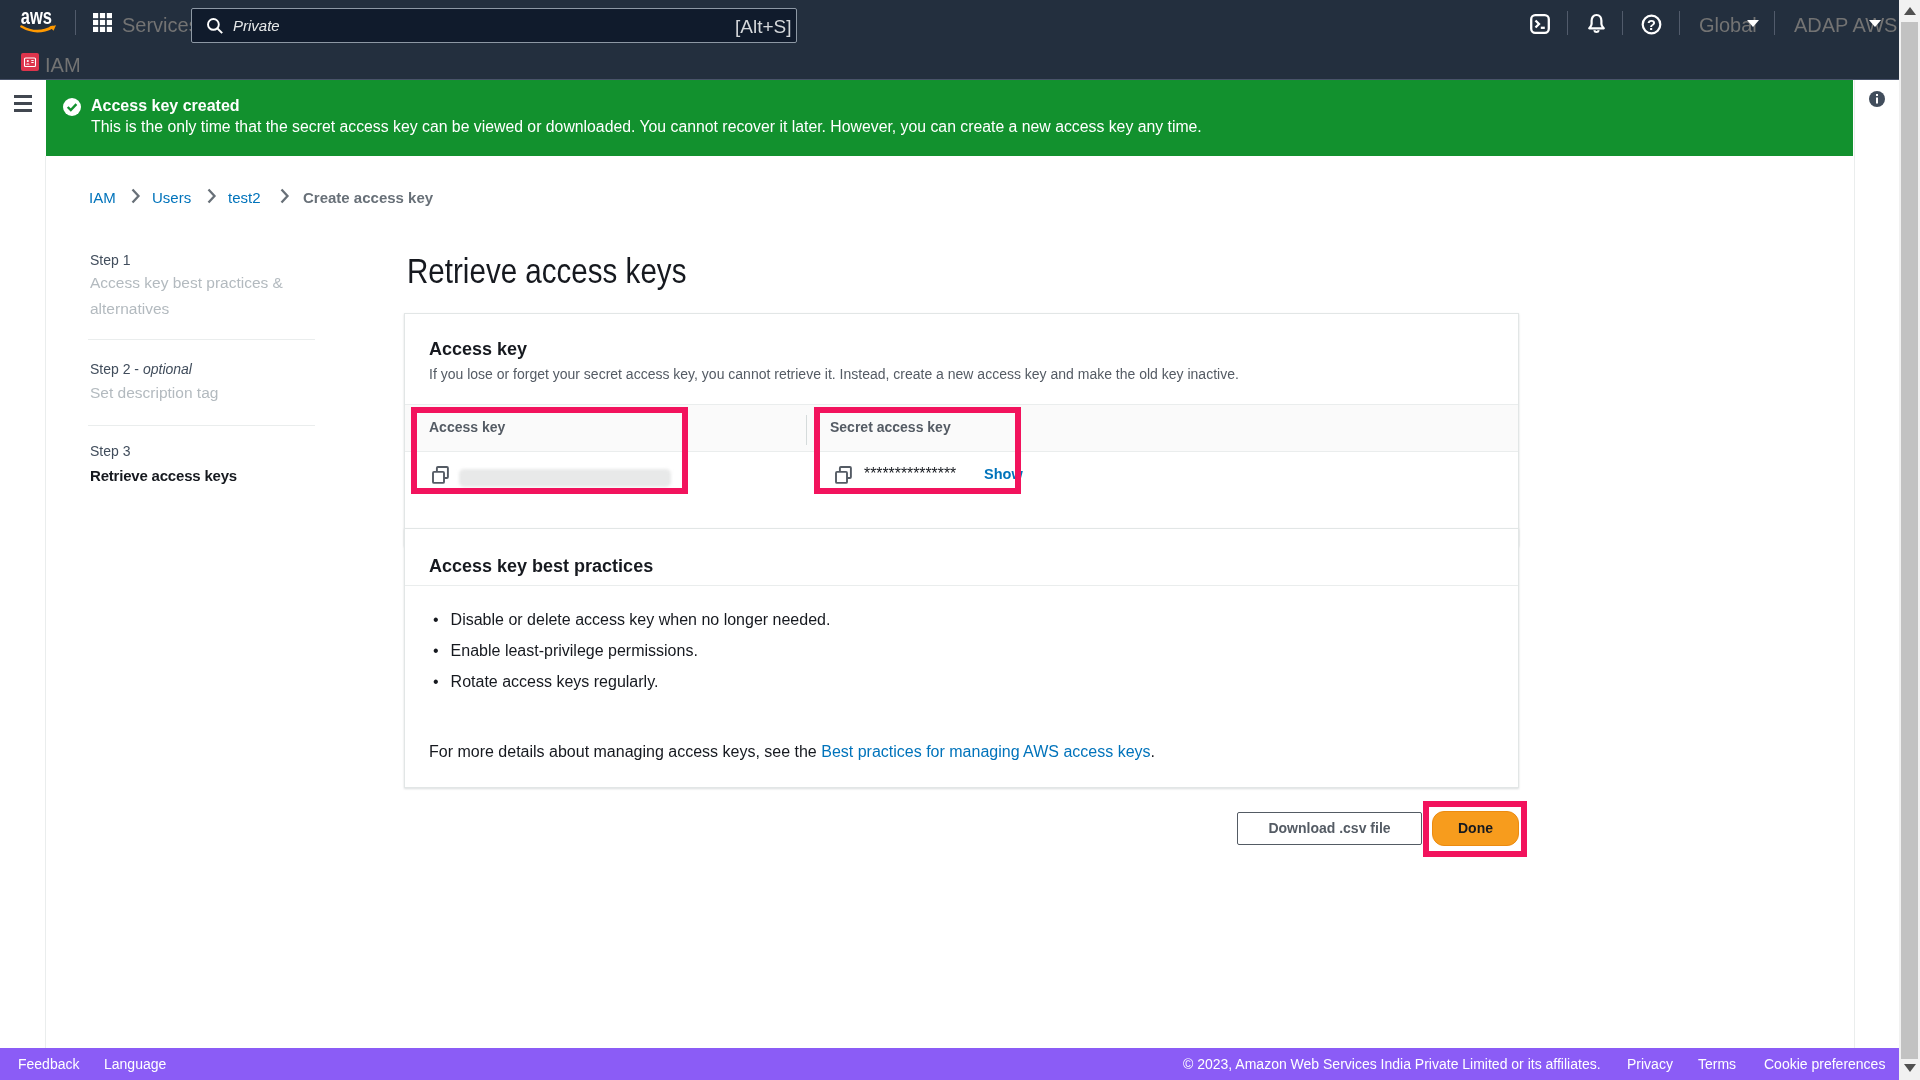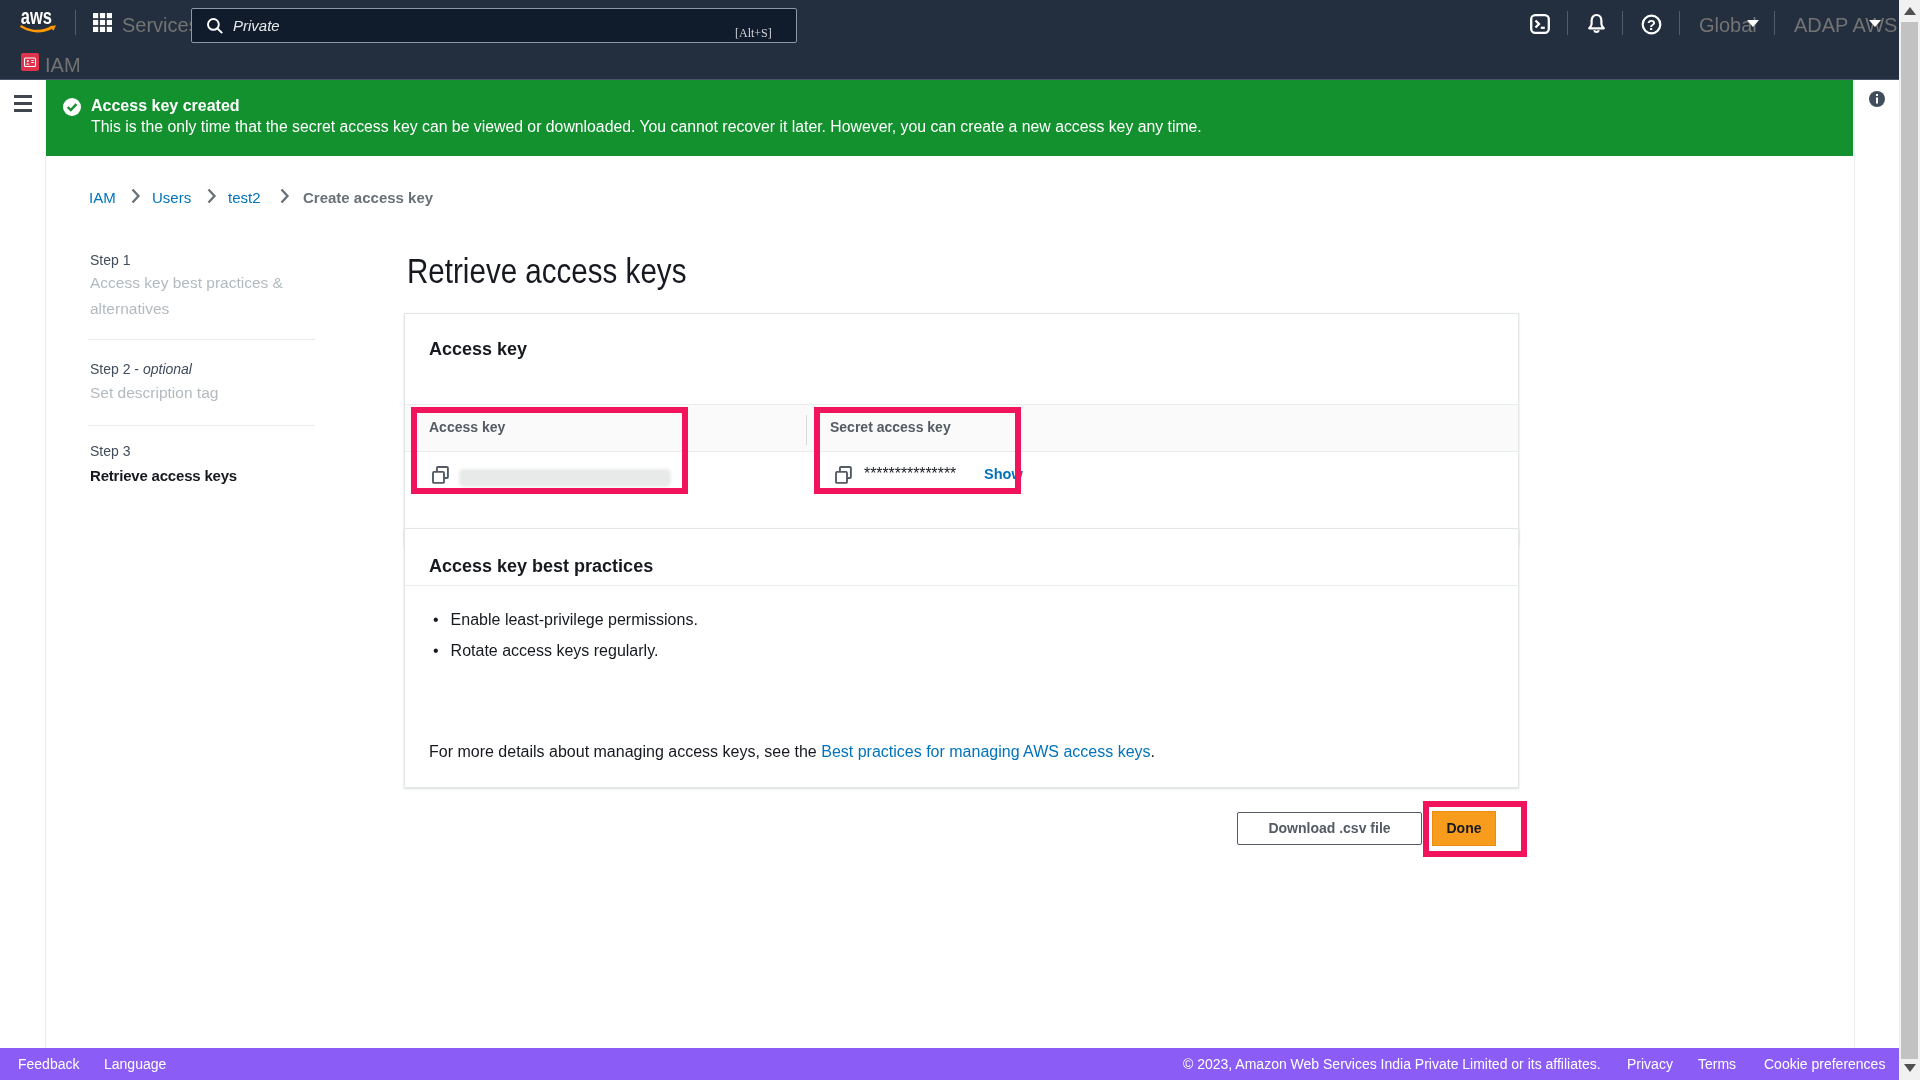--- a/index.html
+++ b/index.html
@@ -7,21 +7,21 @@
   body { font-family:"Liberation Sans", sans-serif; background:#fff; position:relative; }
   .abs { position:absolute; }
 
   
   #nav1 { left:0; top:0; width:1899px; height:46px; background:#232f3e; }
   #nav2 { left:0; top:46px; width:1899px; height:33px; background:#232f3e; }
   #navline { left:0; top:79px; width:1899px; height:1px; background:#49536a; }
 
   #searchbox { left:191px; top:8px; width:606px; height:35px; background:#101b2c; border:1px solid #8d98a4; border-radius:2px; }
   #searchtxt { left:233px; top:17px; font-size:15px; font-style:italic; color:#e7e9ea; }
-  #altS { left:735px; top:26px; font-size:12px; color:#d4d7da;font-family:Liberation Serif, serif; }
+  #altS { left:735px; top:16px; font-size:19px; color:#d4d7da; }
 
   .navsep { width:1px; background:#515b6b; }
   .navtxt { color:#737373; font-size:20px; }
 
   
   #flash { left:46px; top:80px; width:1807px; height:76px; background:#12912e; }
   #flash .t1 { position:absolute; left:45px; top:17px; font-size:16px; font-weight:bold; color:#fff; }
   #flash .t2 { position:absolute; left:45px; top:38px; font-size:15.8px; color:#fff; }
 
   
@@ -46,21 +46,21 @@
 
   .card { position:absolute; left:404px; width:1115px; background:#fff; border:1px solid #e2e6e6; box-shadow:0 1px 2px 0 rgba(0,28,36,0.15); }
   .cardhead-title { font-size:18px; font-weight:bold; color:#16191f; }
 
   .redbox { position:absolute; border:6px solid #f2135d; }
 
   .copyicon { position:absolute; width:19px; height:19px; }
 
   
   #btn-csv { left:1237px; top:812px; width:185px; height:33px; border:1px solid #545b64; border-radius:2px; background:#fff; color:#545b64; font-weight:bold; font-size:14px; text-align:center; line-height:31px; }
-  #btn-done { left:1432px; top:811px; width:64px; height:35px; background:#f79c1d; border:1px solid #ec8b10; border-radius:0; color:#16191f; font-weight:bold; font-size:14px; text-align:center; line-height:33px; }
+  #btn-done { left:1432px; top:811px; width:87px; height:35px; background:#f79c1d; border:1px solid #ec8b10; border-radius:12px; color:#16191f; font-weight:bold; font-size:14px; text-align:center; line-height:33px; }
 
   
   #footer { left:0; top:1048px; width:1901px; height:32px; background:#8b5cf6; color:#fff; font-size:14px; }
   #footer span { position:absolute; top:8px; }
 
   
   #sbtrack { left:1899px; top:0; width:21px; height:1080px; background:#f1f1f1; }
   #sbthumb { left:1901px; top:22px; width:17px; height:1037px; background:#c2c2c2; }
 </style>
 </head>
@@ -175,20 +175,21 @@
   <div class="steptitle-off" style="position:absolute; top:130px;">Set description tag</div>
   <div class="stepdiv" style="top:175px;"></div>
   <div class="steplabel" style="position:absolute; top:193px;">Step 3</div>
   <div style="position:absolute; top:217px; font-size:15px; font-weight:bold; color:#16191f; letter-spacing:-0.2px;">Retrieve access keys</div>
 </div>
 
 <div class="abs" id="h1">Retrieve access keys</div>
 
 <div class="card" style="top:313px; height:233px;">
   <div style="position:absolute; left:24px; top:25px;" class="cardhead-title">Access key</div>
+  <div style="position:absolute; left:24px; top:52px; font-size:14px; color:#545b64;">If you lose or forget your secret access key, you cannot retrieve it. Instead, create a new access key and make the old key inactive.</div>
   <div style="position:absolute; left:0; top:90px; width:1113px; height:1px; background:#eaeded;"></div>
   <div style="position:absolute; left:0; top:91px; width:1113px; height:46px; background:#fafafa;"></div>
   <div style="position:absolute; left:0; top:137px; width:1113px; height:1px; background:#eaeded;"></div>
   <div style="position:absolute; left:401px; top:101px; width:1px; height:30px; background:#d5dbdb;"></div>
   <div style="position:absolute; left:24px; top:105px; font-size:14px; font-weight:bold; color:#545b64;">Access key</div>
   <div style="position:absolute; left:425px; top:105px; font-size:14px; font-weight:bold; color:#545b64;">Secret access key</div>
 
   <svg class="copyicon" style="left:27px; top:152px; width:17px; height:18px;" viewBox="0 0 17 18">
     <rect x="4.9" y="1" width="11" height="11" rx="1" stroke="#545b64" stroke-width="1.9" fill="none"></rect>
     <rect x="1" y="5.9" width="11" height="11" rx="1" stroke="#545b64" stroke-width="1.9" fill="#fff"></rect>
@@ -203,20 +204,21 @@
   <div style="position:absolute; left:579px; top:152px; font-size:14.5px; font-weight:bold; color:#0073bb;">Show</div>
 </div>
 
 <div class="redbox" style="left:411px; top:407px; width:277px; height:87px;"></div>
 <div class="redbox" style="left:814px; top:407px; width:207px; height:87px;"></div>
 
 <div class="card" style="top:528px; height:260px;">
   <div style="position:absolute; left:24px; top:27px;" class="cardhead-title">Access key best practices</div>
   <div style="position:absolute; left:0; top:56px; width:1113px; height:1px; background:#eaeded;"></div>
   <ul style="position:absolute; left:28px; top:82px; list-style:none; font-size:16px; color:#16191f;">
+    <li style="margin-bottom:13px;"><span style="margin-right:12px;">•</span>Disable or delete access key when no longer needed.</li>
     <li style="margin-bottom:13px;"><span style="margin-right:12px;">•</span>Enable least-privilege permissions.</li>
     <li style="margin-bottom:19px;"><span style="margin-right:12px;">•</span>Rotate access keys regularly.</li>
   </ul>
   <div style="position:absolute; left:24px; top:214px; font-size:16px; color:#16191f;">For more details about managing access keys, see the <a class="bluelink" href="#">Best practices for managing AWS access keys</a>.</div>
 </div>
 
 <div class="abs" id="btn-csv">Download .csv file</div>
 <div class="redbox" style="left:1423px; top:801px; width:104px; height:56px; background:#fff;"></div>
 <div class="abs" id="btn-done">Done</div>
 

